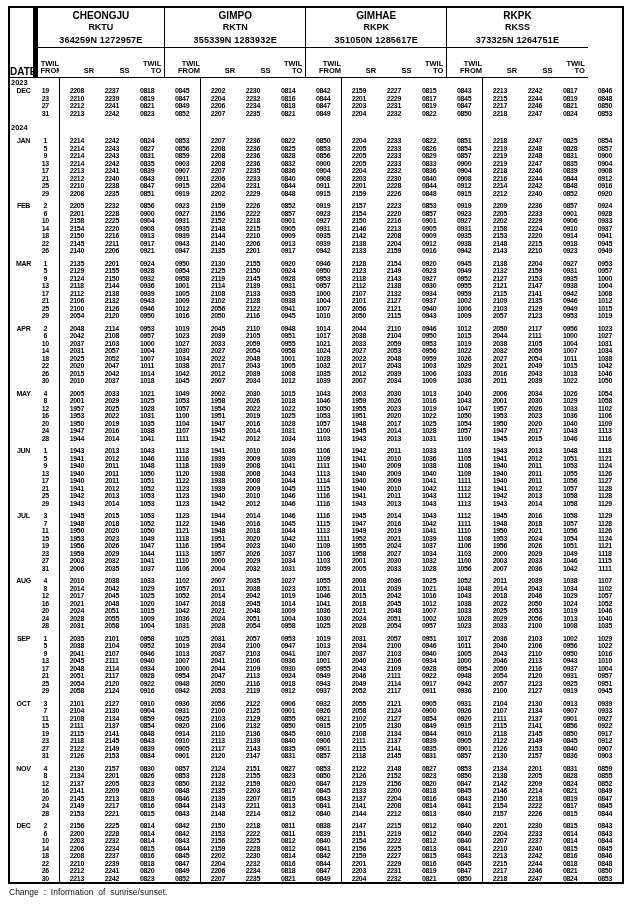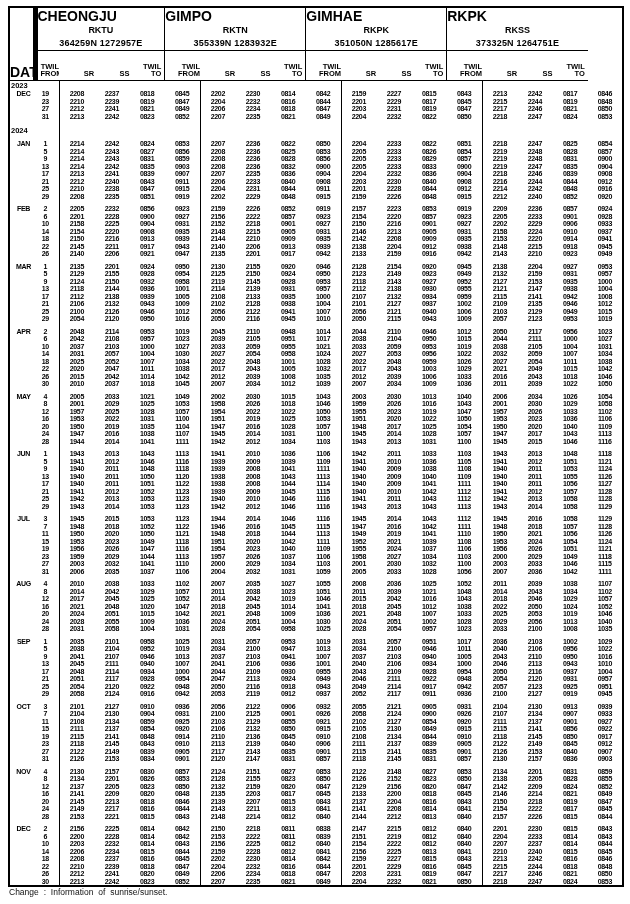--- a/index.html
+++ b/index.html
@@ -3,21 +3,21 @@
 <meta charset="utf-8">
 <style>
   html,body { margin:0; padding:0; background:#fff; }
   .page { position:relative; width:630px; height:904px; background:#fff; overflow:hidden;
           font-family:"Liberation Sans", sans-serif; color:#000; }
   table.sun { position:absolute; left:8px; top:6px; width:616px; border-collapse:collapse;
               table-layout:fixed; border:2px solid #000; }
   th, td { margin:0; padding:0; font-weight:bold; color:#000; overflow:hidden; white-space:nowrap; }
   
   tr.r-name  { height:14px; }
-  tr.r-name th { font-size:14px; text-align:left; vertical-align:bottom; }
+  tr.r-name th { font-size:10px; text-align:center; vertical-align:bottom; }
   tr.r-code  { height:12px; }
   tr.r-code th { font-size:9px; text-align:center; vertical-align:middle; }
   tr.r-coord { height:14px; }
   tr.r-coord th { font-size:9px; vertical-align:middle; border-bottom:1px solid #000; letter-spacing:0.2px; }
   tr.r-sub   { height:30px; }
   tr.r-sub th { font-size:7.5px; line-height:7.5px; vertical-align:bottom; padding-bottom:2px;
                 text-align:right; border-bottom:1px solid #000; }
   th.date-h { font-size:10.5px; text-align:center; vertical-align:middle; border-bottom:1px solid #000;
               border-right:5px solid #000000; }
   th.sub-from { text-align:left; padding-left:3px; }

